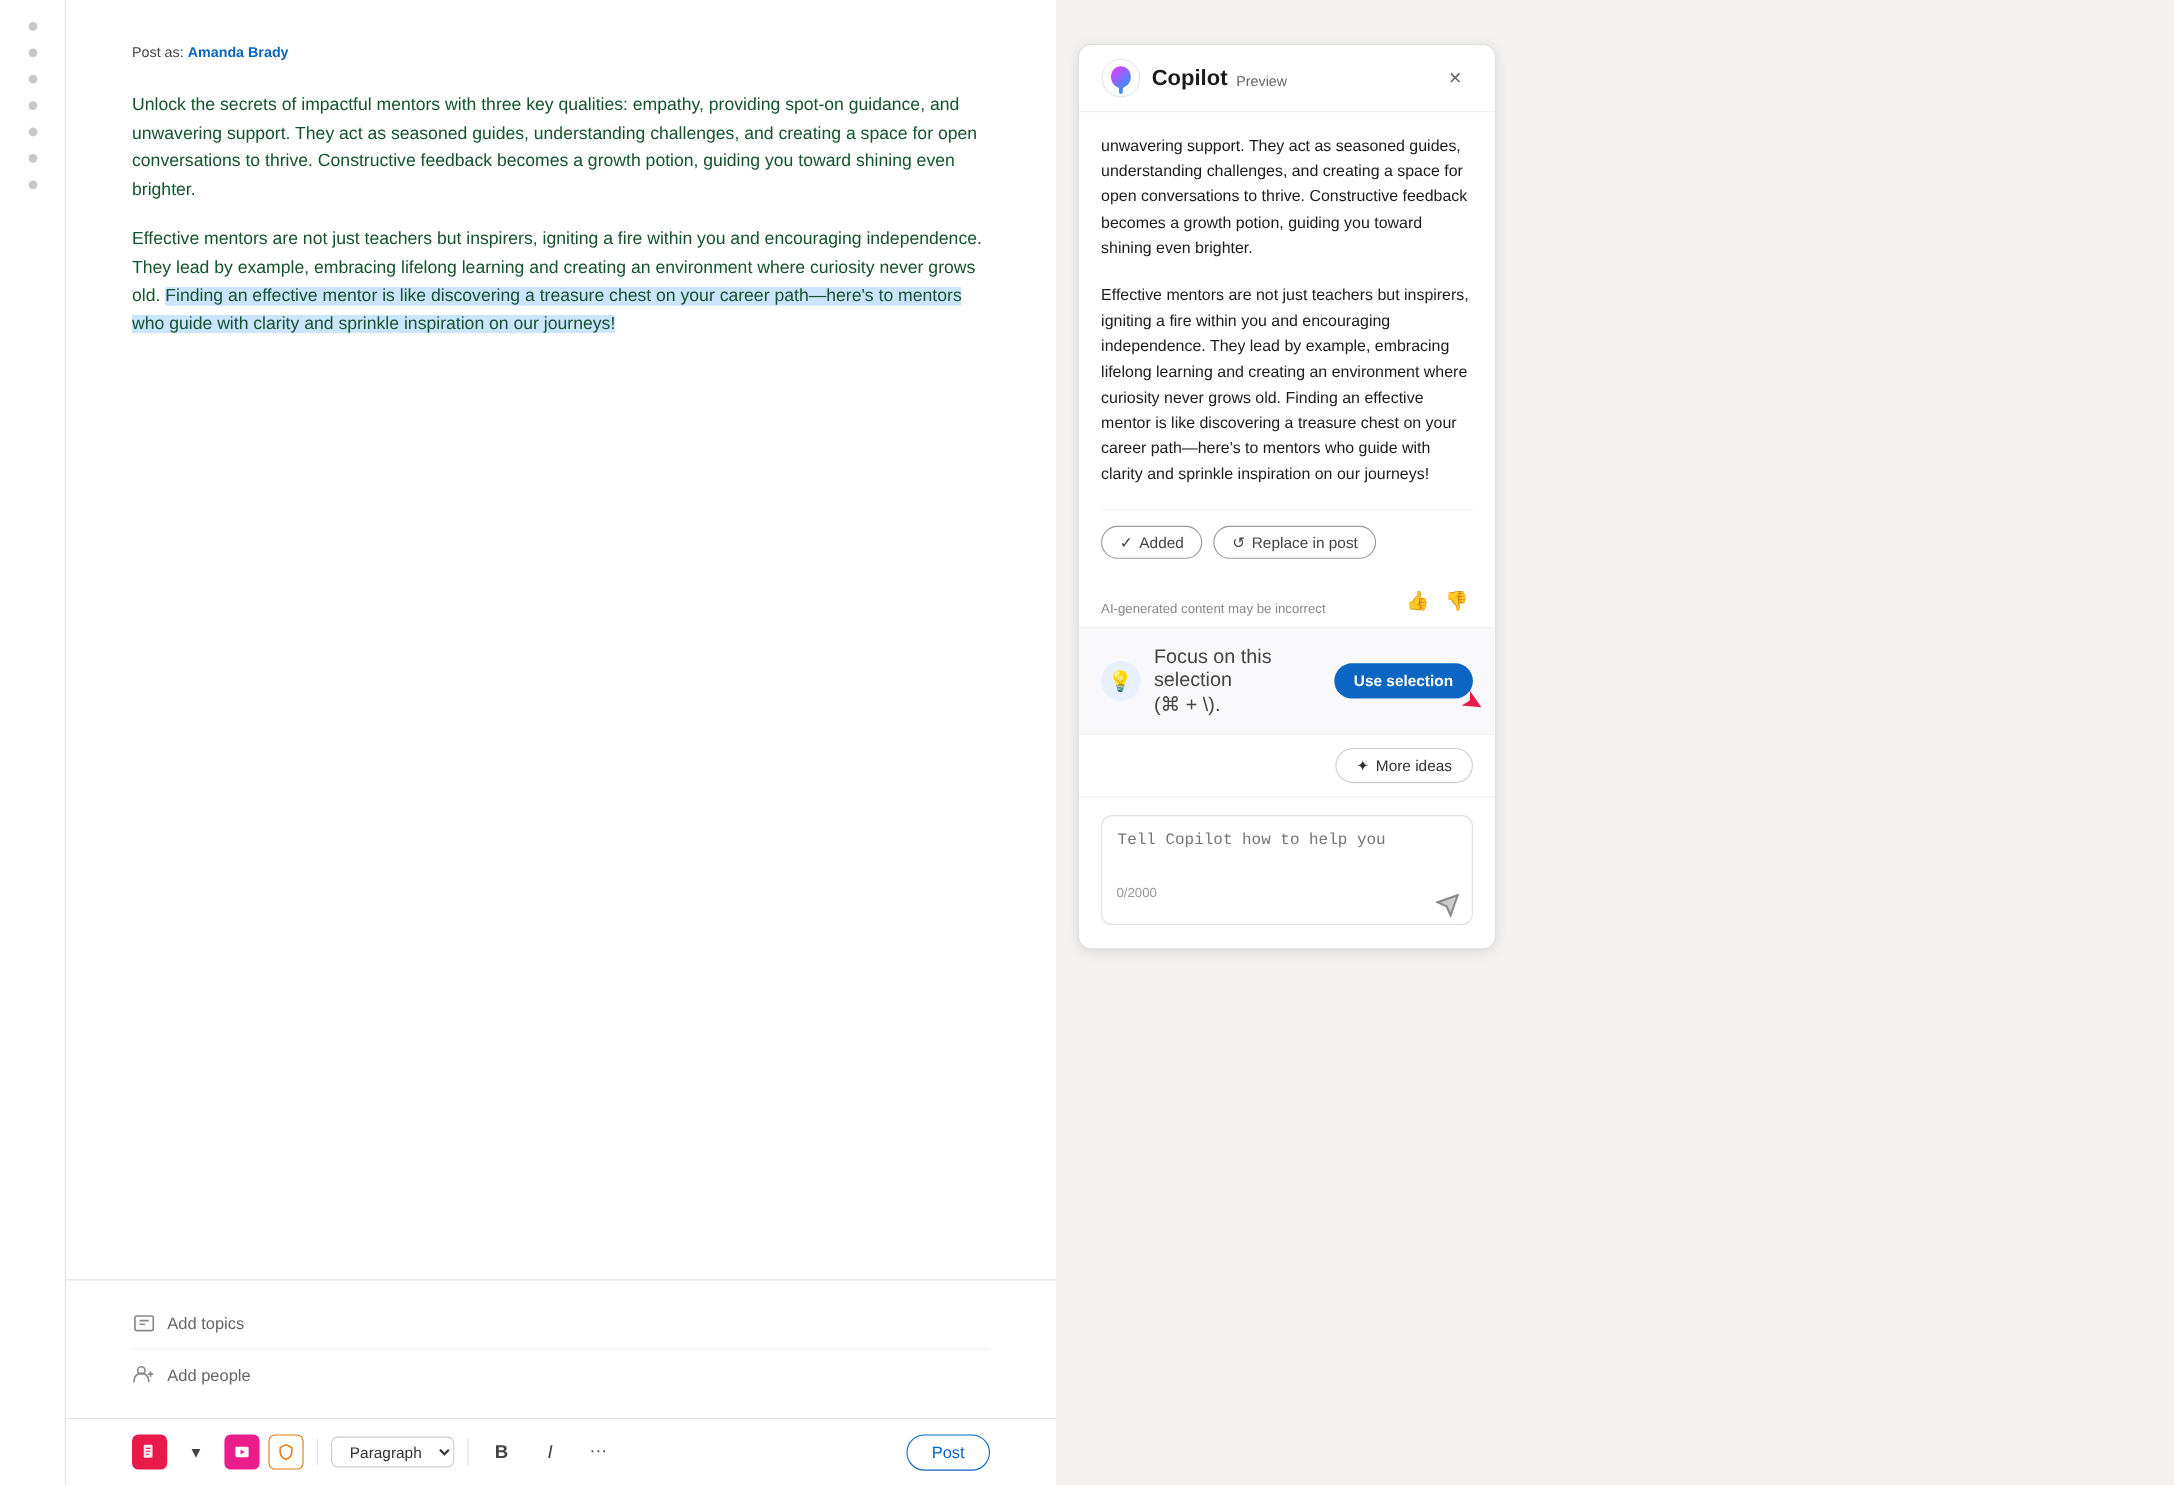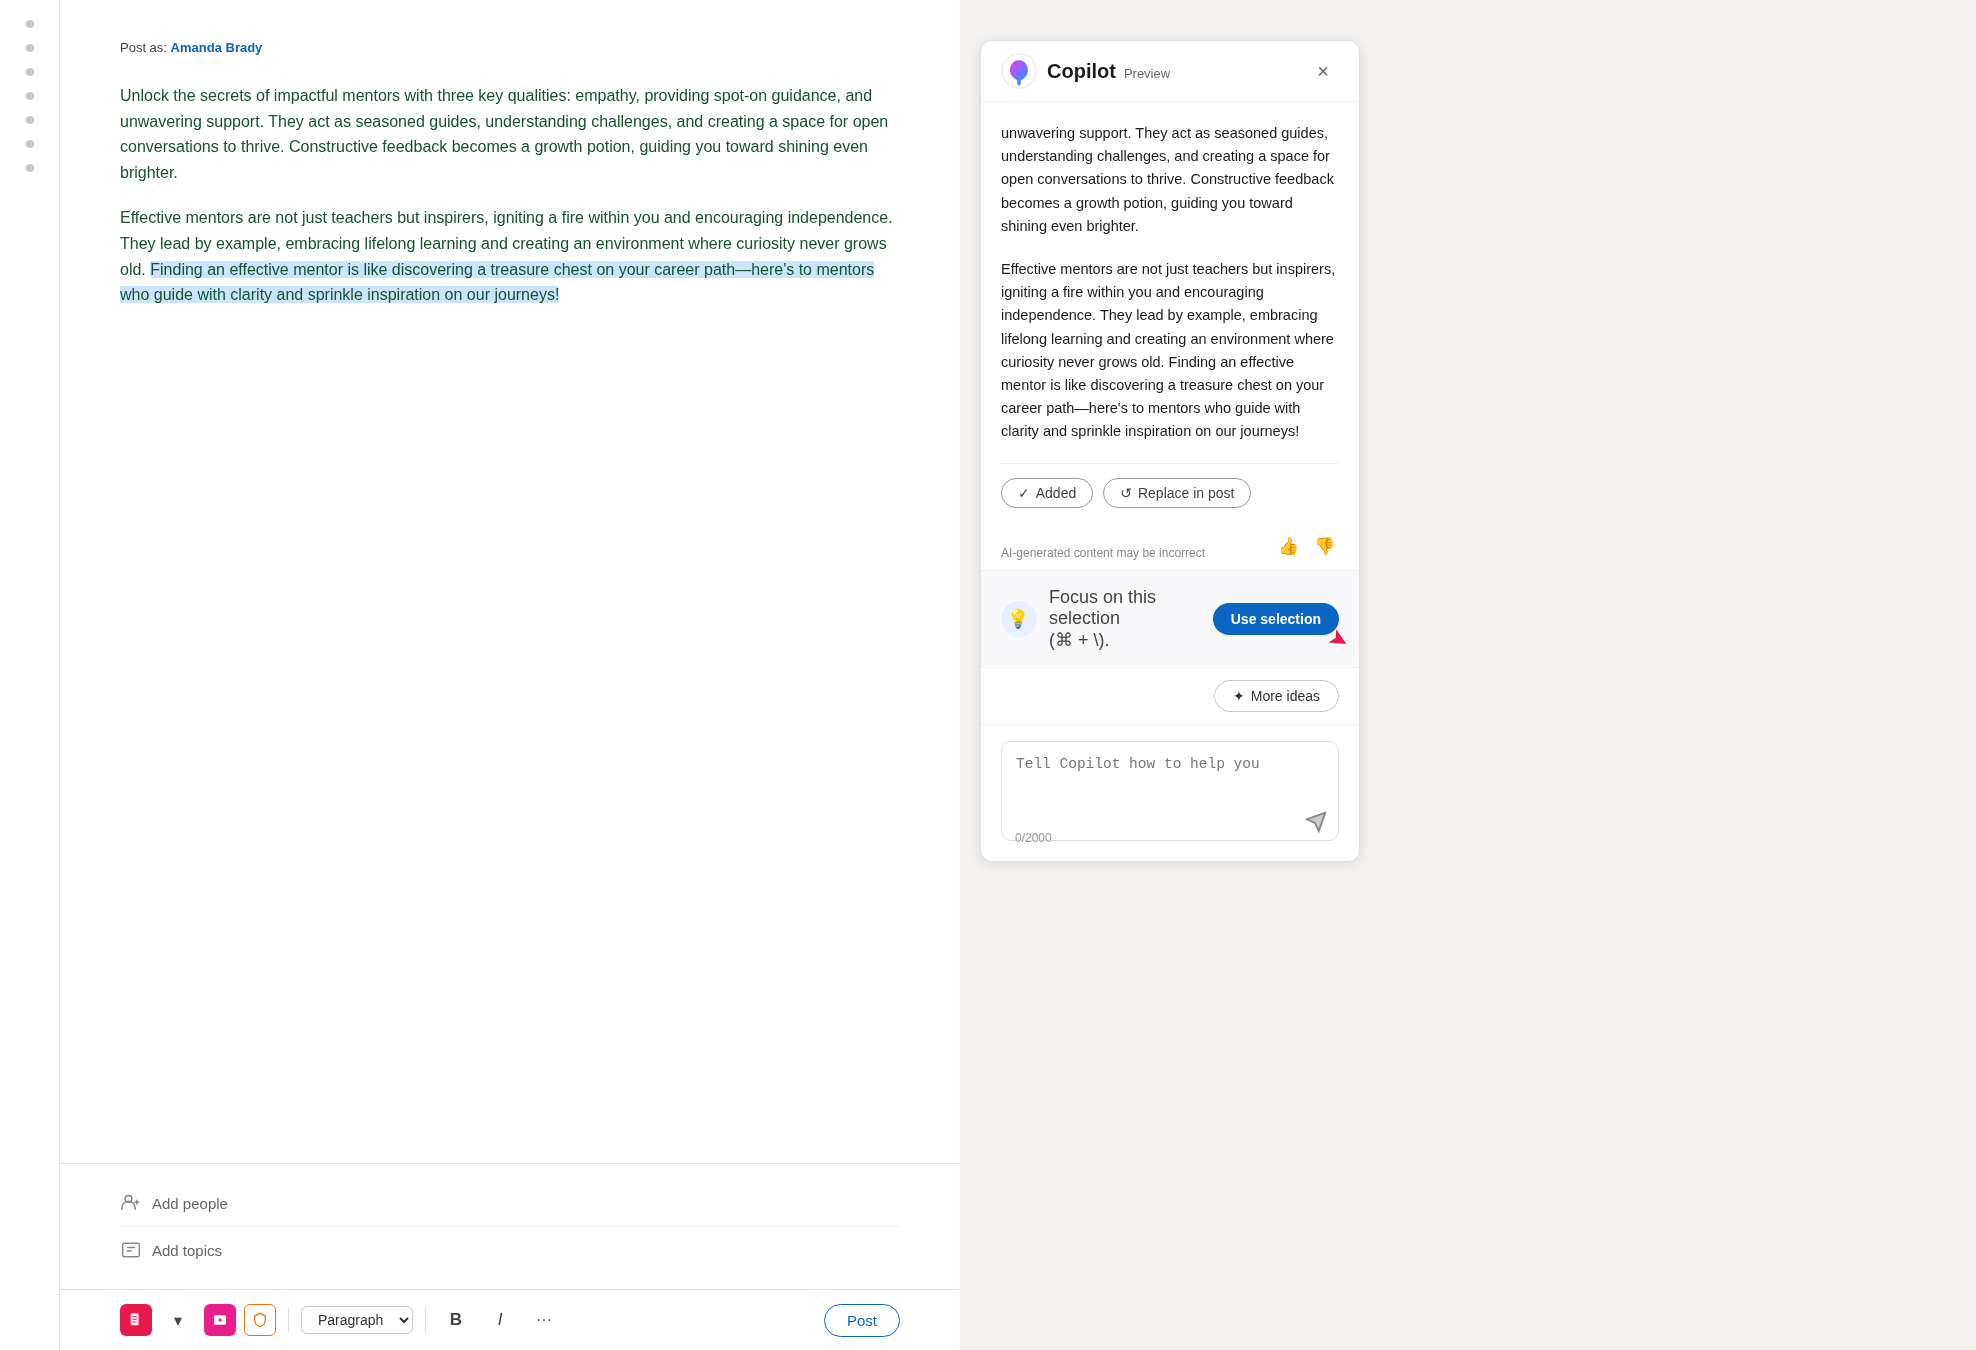--- a/index.html
+++ b/index.html
@@ -426,21 +426,21 @@
       cursor: pointer;
       color: #888;
       font-size: 20px;
       display: flex;
       align-items: center;
       justify-content: center;
     }
 
     .char-count {
       position: absolute;
-      bottom: 0;
+      bottom: 28px;
       left: 14px;
       font-size: 12px;
       color: #999;
     }
 
     
     .cursor-arrow {
       position: absolute;
       bottom: -18px;
       right: -10px;
@@ -475,40 +475,40 @@
 
   <div class="post-body">
     <p>Unlock the secrets of impactful mentors with three key qualities: empathy, providing spot-on guidance, and unwavering support. They act as seasoned guides, understanding challenges, and creating a space for open conversations to thrive. Constructive feedback becomes a growth potion, guiding you toward shining even brighter.</p>
     <p>
       <span>Effective mentors are not just teachers but inspirers, igniting a fire within you and encouraging independence. They lead by example, embracing lifelong learning and creating an environment where curiosity never grows old. </span><span class="highlighted-text">Finding an effective mentor is like discovering a treasure chest on your career path—here's to mentors who guide with clarity and sprinkle inspiration on our journeys!</span>
     </p>
   </div>
 
   <div class="post-footer">
     <div class="footer-actions">
+      <div class="footer-item">
+        <div class="icon-circle">
+          <svg width="20" height="20" viewBox="0 0 24 24" fill="none" stroke="#888" stroke-width="1.8">
+            <rect x="2" y="4" width="20" height="16" rx="2"></rect>
+            <line x1="7" y1="9" x2="17" y2="9"></line>
+            <line x1="7" y1="13" x2="13" y2="13"></line>
+          </svg>
+        </div>
+        <span>Add topics</span>
+      </div>
       <div class="footer-item">
         <div class="icon-circle">
           <svg width="20" height="20" viewBox="0 0 24 24" fill="none" stroke="#888" stroke-width="1.8">
             <circle cx="9" cy="7" r="4"></circle>
               <path d="M1 20v-2a8 8 0 0 1 16 0v2"></path>
             <line x1="19" y1="8" x2="19" y2="14"></line>
               <line x1="16" y1="11" x2="22" y2="11"></line>
           </svg>
         </div>
         <span>Add people</span>
-      </div>
-      <div class="footer-item">
-        <div class="icon-circle">
-          <svg width="20" height="20" viewBox="0 0 24 24" fill="none" stroke="#888" stroke-width="1.8">
-            <rect x="2" y="4" width="20" height="16" rx="2"></rect>
-            <line x1="7" y1="9" x2="17" y2="9"></line>
-            <line x1="7" y1="13" x2="13" y2="13"></line>
-          </svg>
-        </div>
-        <span>Add topics</span>
       </div>
     </div>
 
     <div class="toolbar">
 
       <div class="toolbar-icon-red">
         <svg width="16" height="16" viewBox="0 0 24 24" fill="white">
             <rect x="4" y="2" width="12" height="18" rx="2" fill="white" opacity="0.9"></rect>
             <line x1="7" y1="7" x2="13" y2="7" stroke="#e8194b" stroke-width="1.5"></line>
             <line x1="7" y1="11" x2="13" y2="11" stroke="#e8194b" stroke-width="1.5"></line>

